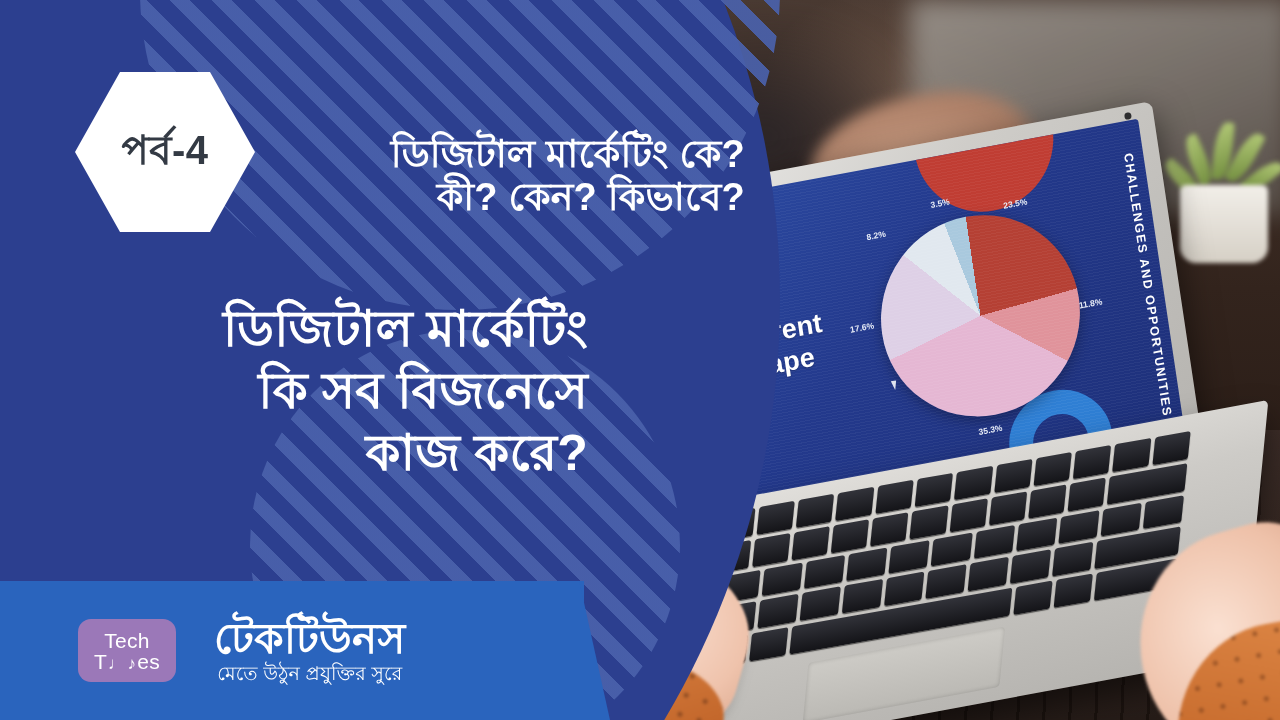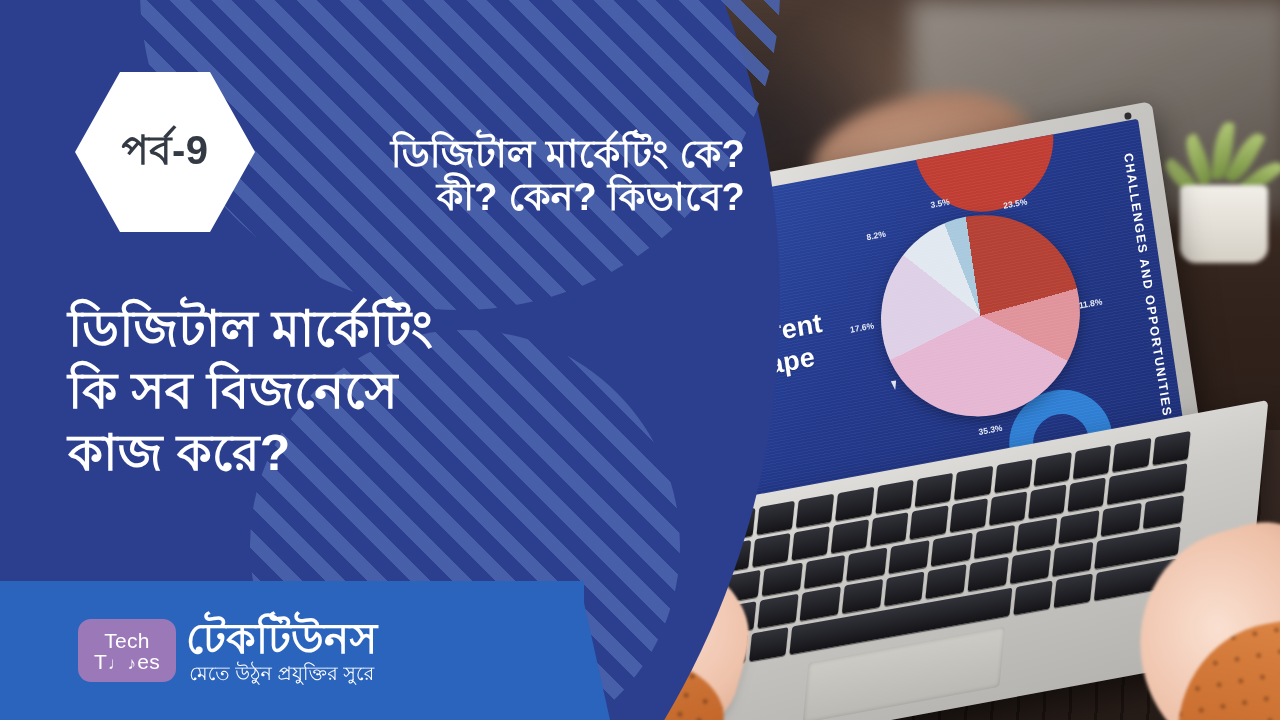--- a/index.html
+++ b/index.html
@@ -271,35 +271,35 @@
     text-align:right; color:#ffffff; font-weight:bold;
     font-size:38px; line-height:1.12; letter-spacing:.2px;margin-top:35px;
   }
   .eyebrow div { white-space:nowrap; }
 
   .headline {
     position:absolute; left:68px; top:298px; width:520px;
     color:#ffffff; font-weight:bold;
     font-size:50px; line-height:1.24; letter-spacing:.2px;
   }
-  .headline div { white-space:nowrap; }
+  .headline div { white-space:nowrap;text-align:right; }
 
   
   .bottom-bar {
     position:absolute; left:0; top:581px; width:584px; height:139px;
     background:#2a64bd;
   }
   .bottom-bar-curve {
     position:absolute; left:500px; top:581px; width:110px; height:139px;
     background:#2a64bd;
     clip-path:polygon(0 0, 72% 0, 100% 100%, 0 100%);
   }
   .brandrow {
     position:absolute; left:0; top:581px; width:584px; height:139px;
-    display:flex; align-items:center; gap:10px; padding-left:78px;
+    display:flex; align-items:center; gap:38px; padding-left:78px;
   }
   .logo-box {
     width:98px; height:63px; background:#9b78b8; border-radius:13px;
     display:flex; flex-direction:column; align-items:center; justify-content:center;
     color:#ffffff; line-height:1.0;
     flex:none;
   }
   .logo-l1 { font-size:21px; letter-spacing:.3px; }
   .logo-l2 { font-size:21px; letter-spacing:.3px; display:flex; align-items:baseline; }
   .note { font-size:17px; margin:0 1px; }
@@ -448,21 +448,21 @@
     <div class="blue-rect"></div>
     <div class="blue-shape"></div>
   </div>
 
   <div class="stripes-clip">
     <div class="stripe-circle sc1"></div>
     <div class="stripe-circle sc2"></div>
   </div>
 
   <div class="hex">
-    <span class="hex-text">পর্ব-9</span>
+    <span class="hex-text">পর্ব-4</span>
   </div>
 
   <div class="eyebrow">
     <div>ডিজিটাল মার্কেটিং কে?</div>
     <div>কী? কেন? কিভাবে?</div>
   </div>
 
   <div class="headline">
     <div>ডিজিটাল মার্কেটিং</div>
     <div>কি সব বিজনেসে</div>

